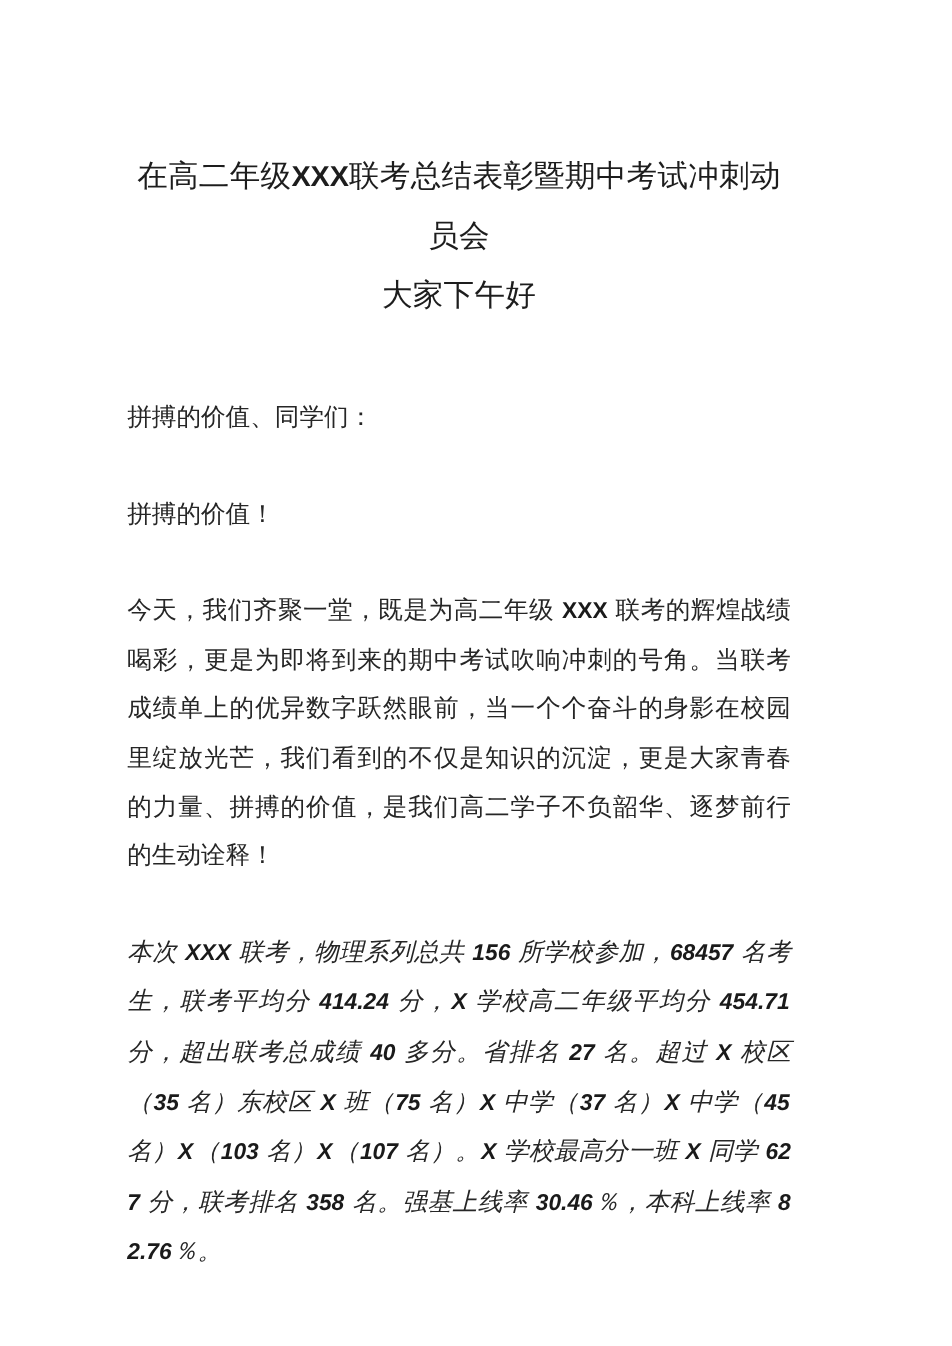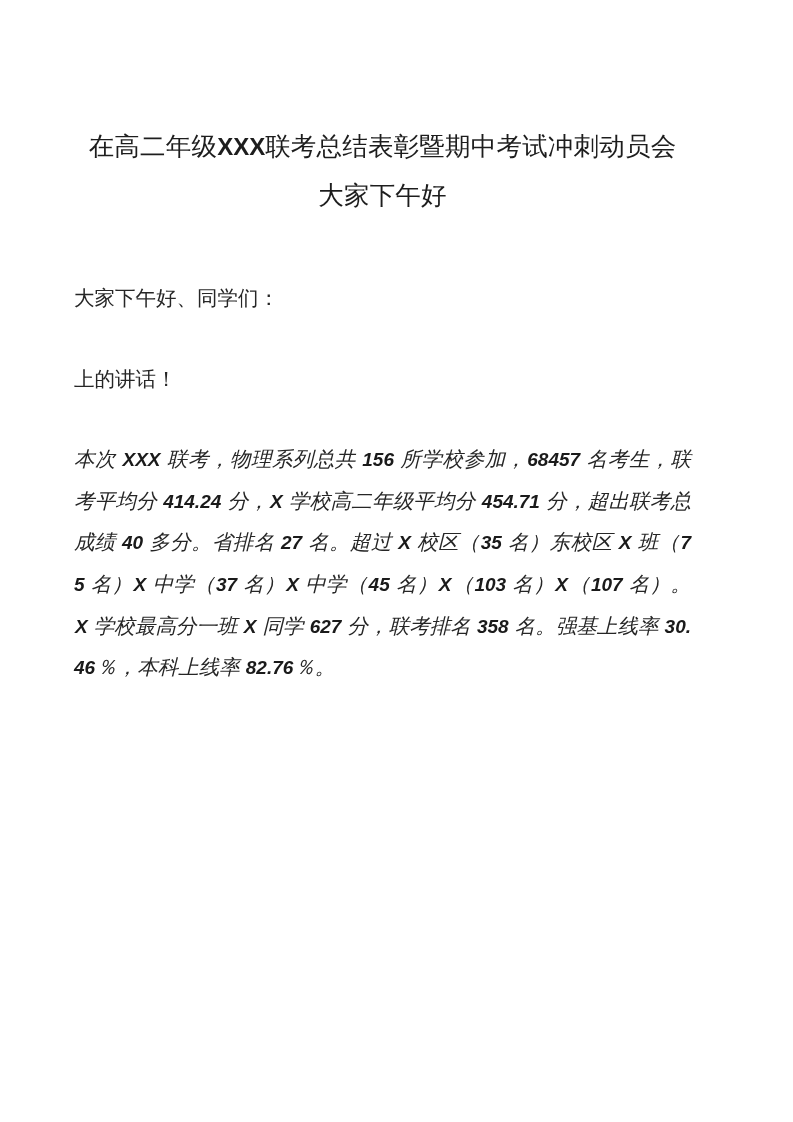--- a/index.html
+++ b/index.html
@@ -13,21 +13,21 @@
     font-family: "Liberation Serif", "DejaVu Serif", serif;
     color: #262626;
     -webkit-font-smoothing: antialiased;
   }
   .page {
     position: relative;
     width: 765px;
     height: 1122px;
     background: #ffffff;
     box-sizing: border-box;
-    padding: 0 74px;
+    padding: 0 106px;
     overflow: hidden;
     border-radius: 11px;
   }
   .doc-title {
     margin: 0;
     padding-top: 122px;
     text-align: center;
     font-size: 25.5px;
     line-height: 49px;
     font-weight: 400;
@@ -71,22 +71,23 @@
 
 <div class="page">
 
   <h1 class="doc-title">
     <span>在高二年级</span><span class="latin">XXX</span><span>联考总结表彰暨期中考试冲刺动员会</span><br>
     <span>大家下午好</span>
   </h1>
 
   <div class="body-block">
 
-    <p class="para gap-sm">大家下午好、同学们：</p>
+    <p class="para gap-sm">拼搏的价值、同学们：</p>
 
-    <p class="para gap-sm">上的讲话！</p>
+    <p class="para gap-sm">拼搏的价值！</p>
 
+    <p class="para">今天，我们齐聚一堂，既是为高二年级 <span class="num">XXX</span> 联考的辉煌战绩喝彩，更是为即将到来的期中考试吹响冲刺的号角。当联考成绩单上的优异数字跃然眼前，当一个个奋斗的身影在校园里绽放光芒，我们看到的不仅是知识的沉淀，更是大家青春的力量、拼搏的价值，是我们高二学子不负韶华、逐梦前行的生动诠释！</p>
 
     <p class="para">本次 <span class="num">XXX</span> 联考，物理系列总共 <span class="num">156</span> 所学校参加，<span class="num">68457</span> 名考生，联考平均分 <span class="num">414.24</span> 分，<span class="num">X</span> 学校高二年级平均分 <span class="num">454.71</span> 分，超出联考总成绩 <span class="num">40</span> 多分。省排名 <span class="num">27</span> 名。超过 <span class="num">X</span> 校区（<span class="num">35</span> 名）东校区 <span class="num">X</span> 班（<span class="num">75</span> 名）<span class="num">X</span> 中学（<span class="num">37</span> 名）<span class="num">X</span> 中学（<span class="num">45</span> 名）<span class="num">X</span>（<span class="num">103</span> 名）<span class="num">X</span>（<span class="num">107</span> 名）。<span class="num">X</span> 学校最高分一班 <span class="num">X</span> 同学 <span class="num">627</span> 分，联考排名 <span class="num">358</span> 名。强基上线率 <span class="num">30.46</span>％，本科上线率 <span class="num">82.76</span>％。</p>
 
   </div>
 
 </div>
 
 </body></html>

